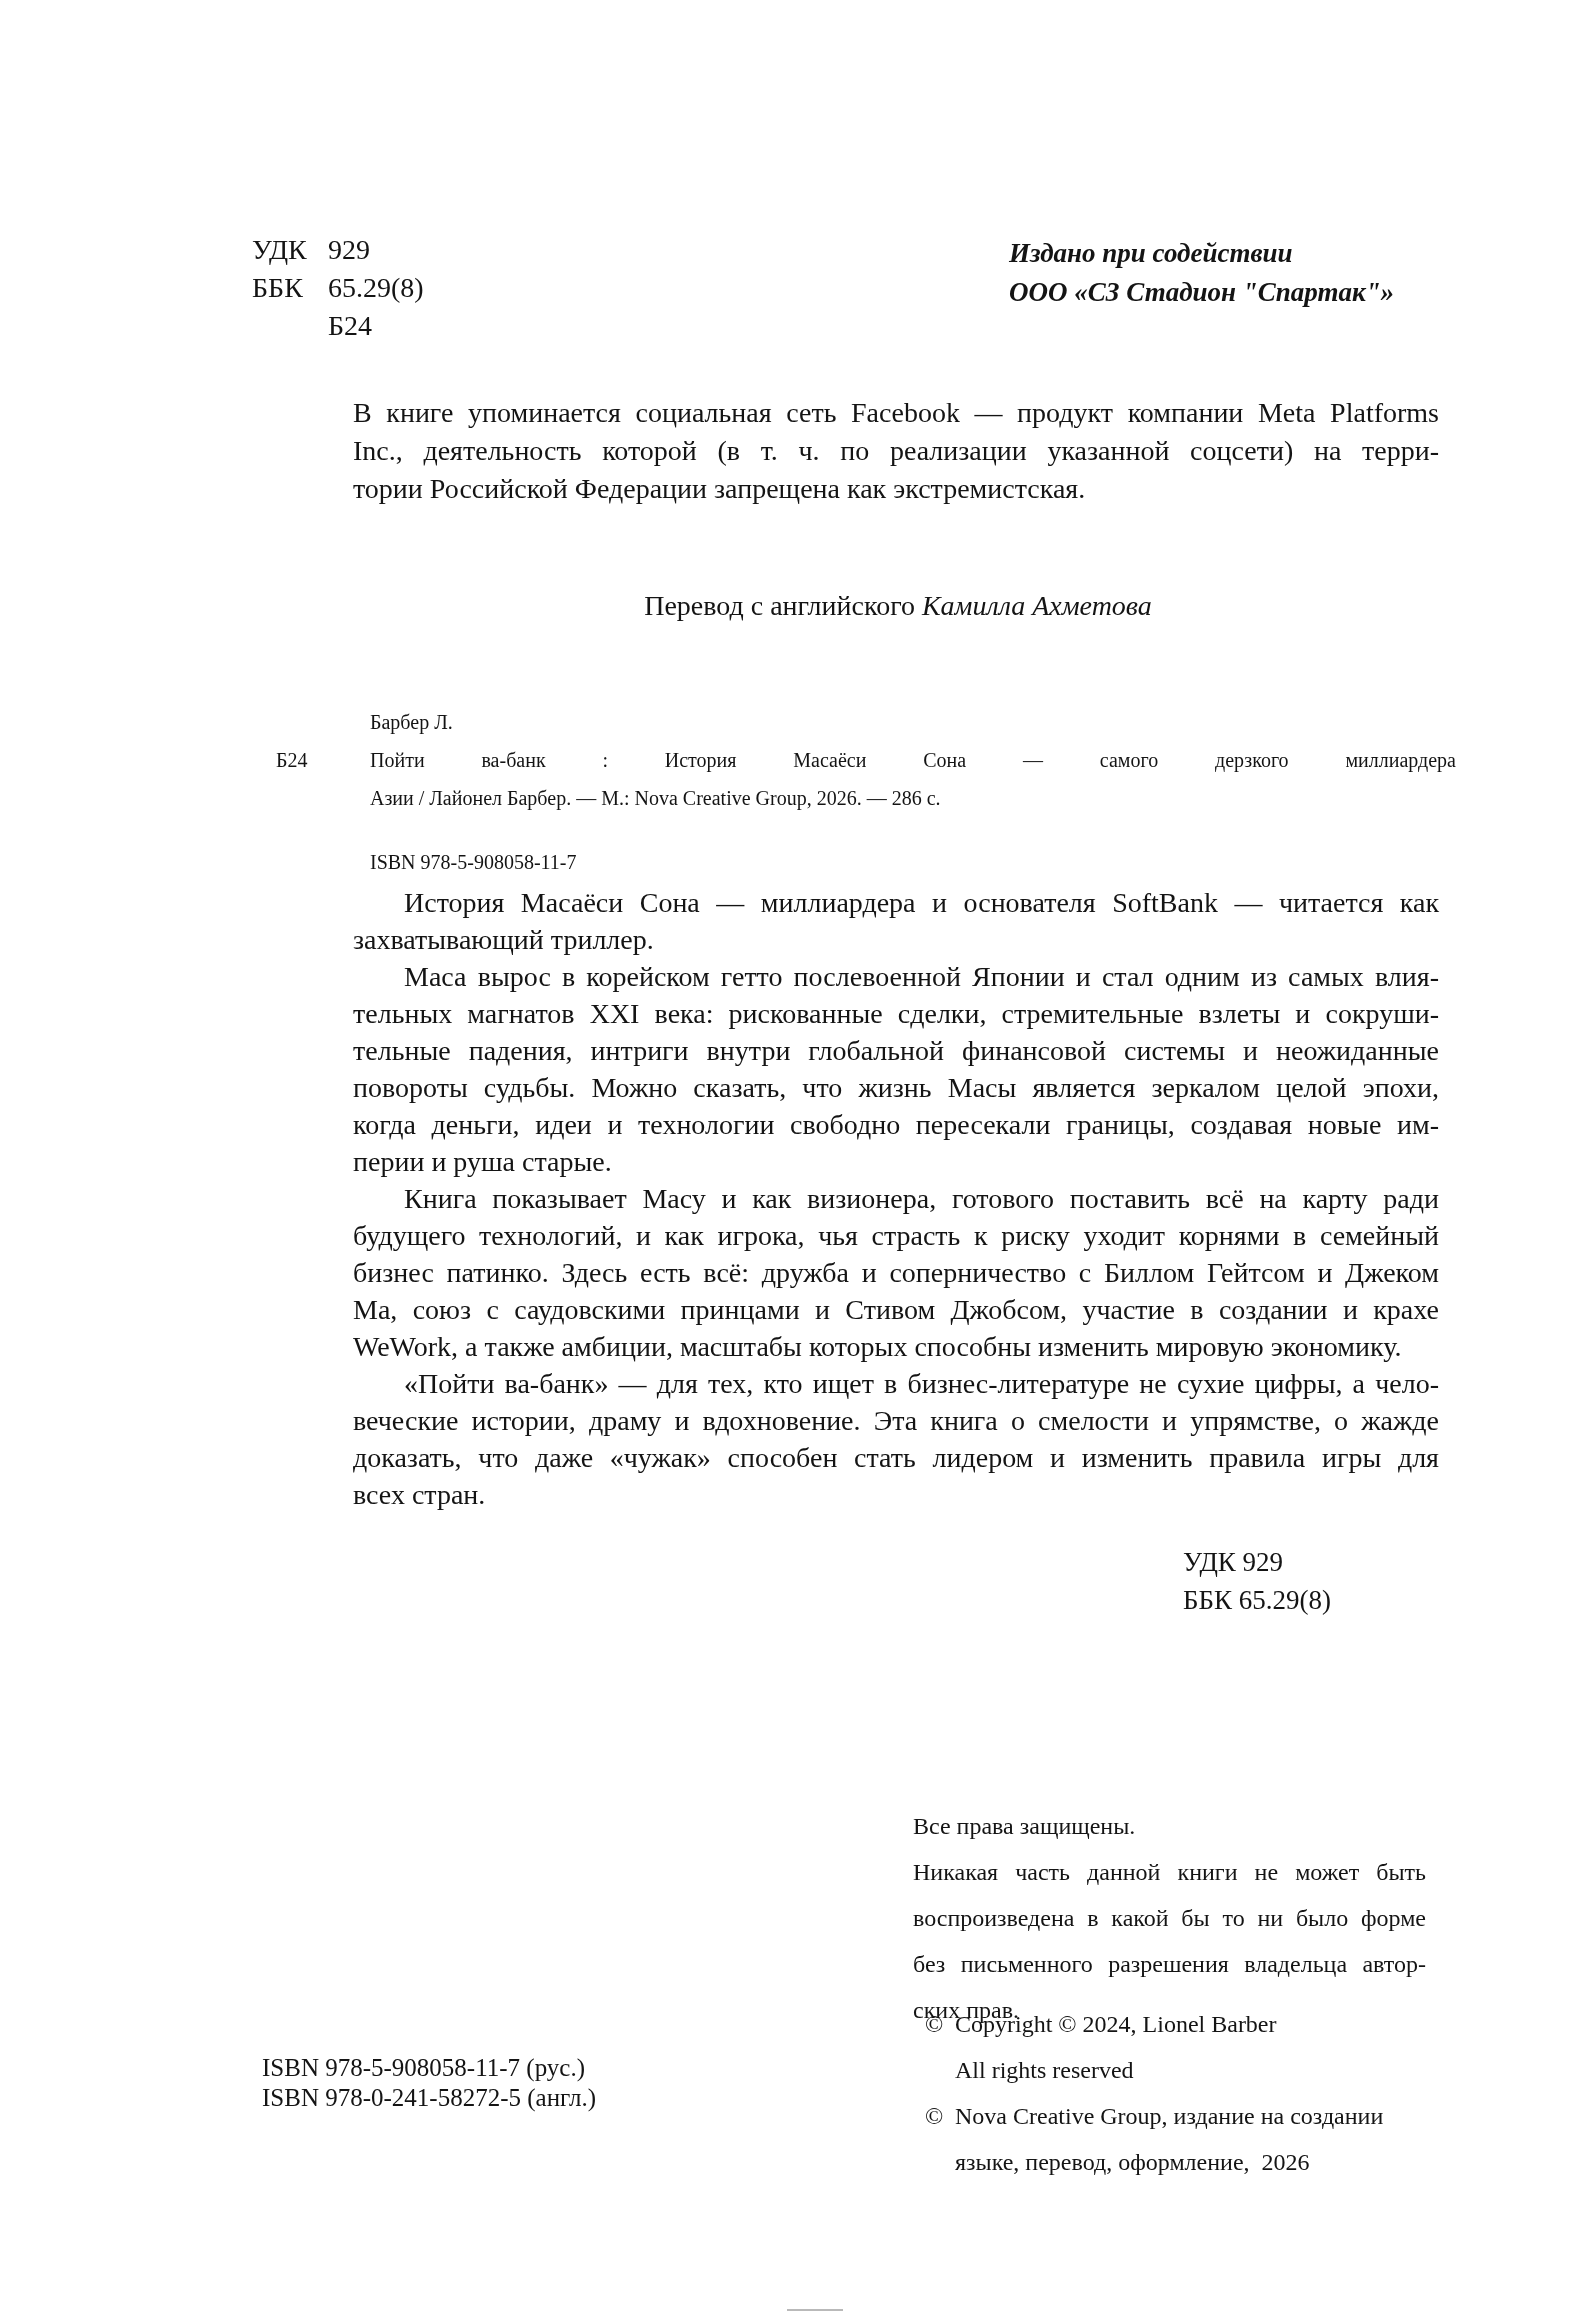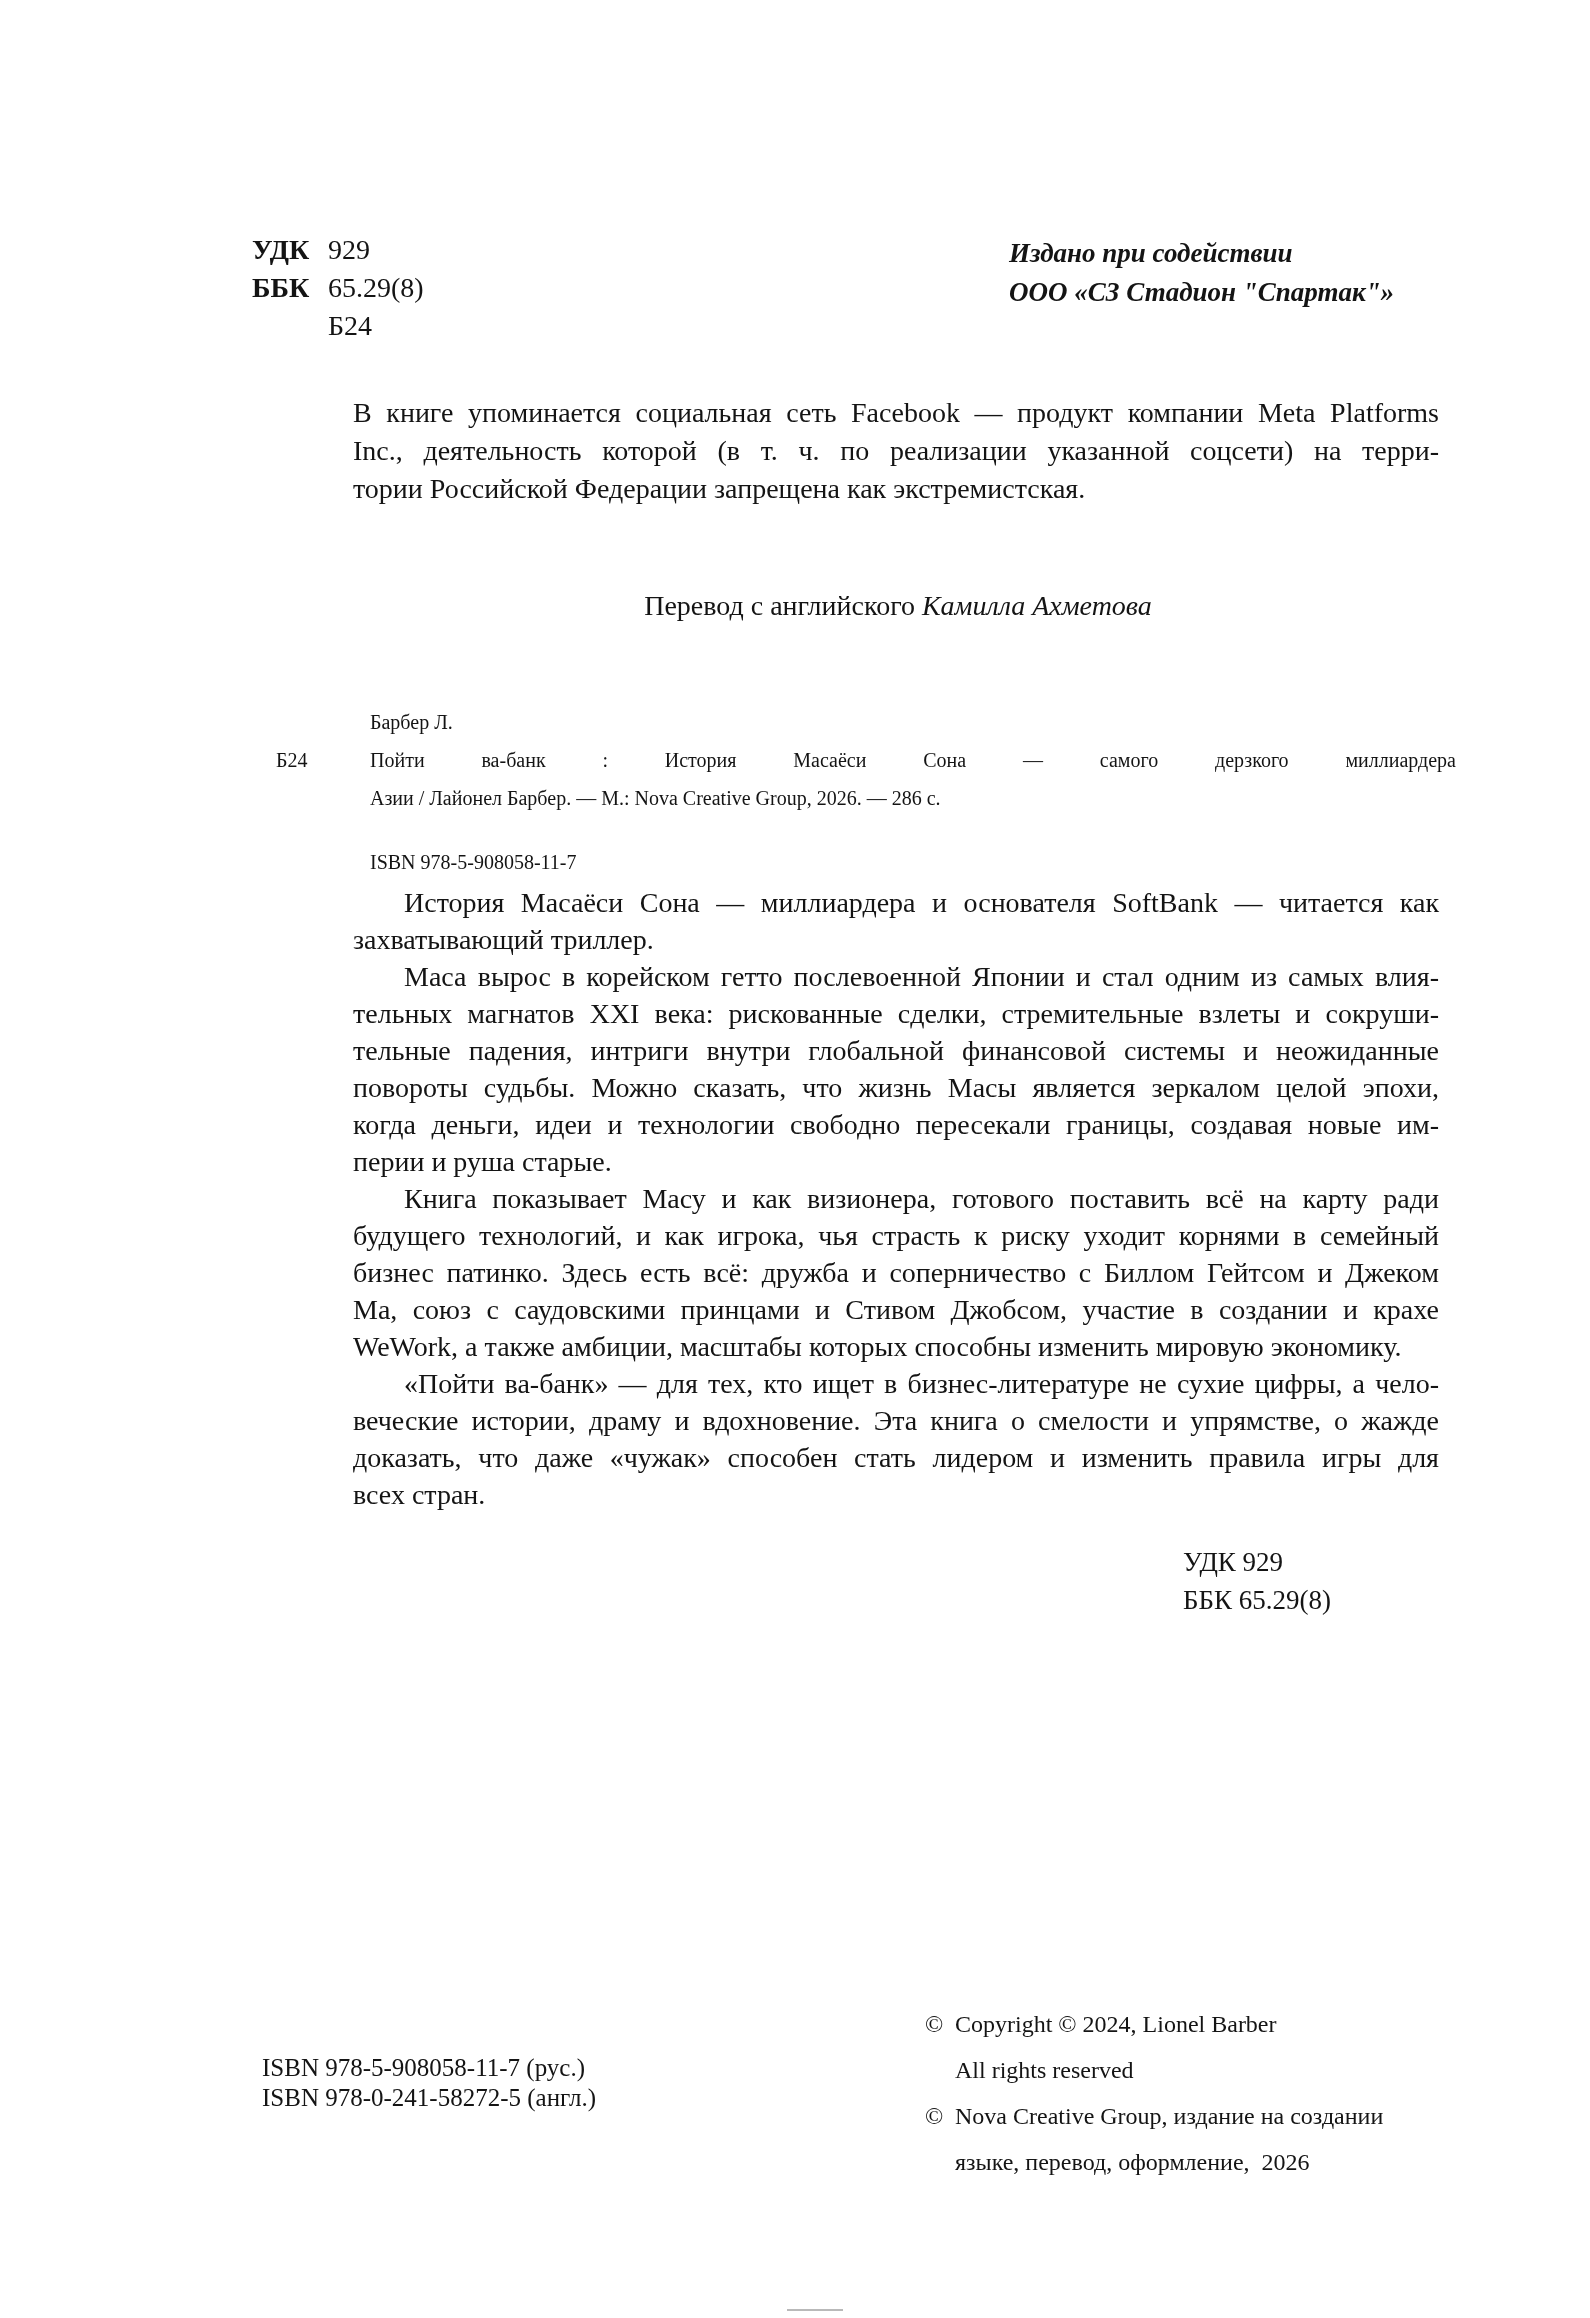--- a/index.html
+++ b/index.html
@@ -13,21 +13,21 @@
   }
   .blk{position:absolute;}
   .italic{font-style:italic;}
   .line{text-align:left;}
   .justify .line{text-align:justify;text-align-last:justify;}
   .justify .line.last{text-align:left;text-align-last:left;}
   .indent-first .line.first{text-indent:51px;}
 
   
   .top-class{left:252px;top:231px;font-size:28px;line-height:38px;}
-  .top-class .lbl{display:inline-block;width:76px;font-weight:bold;}
+  .top-class .lbl{display:inline-block;width:76px;}
 
   
   .pub-note{left:1009px;top:234px;font-size:27px;line-height:39px;font-style:italic;font-weight:bold;}
 
   
   .fb{left:353px;top:394px;width:1086px;font-size:28px;line-height:38px;}
 
   
   .translator{left:353px;top:590px;width:1090px;text-align:center;font-size:28px;}
   .translator span{white-space:pre-wrap;}
@@ -126,20 +126,31 @@
         <div class="line">доказать, что даже «чужак» способен стать лидером и изменить правила игры для</div>
         <div class="line last">всех стран.</div>
       </div>
   </div>
 
   <div class="blk udc-right">
       <div class="line first">УДК 929</div>
       <div class="line last">ББК 65.29(8)</div>
     </div>
 
+  <div class="blk rights">
+    <div>
+        <div class="line first last">Все права защищены.</div>
+      </div>
+    <div class="justify">
+        <div class="line first">Никакая часть данной книги не может быть</div>
+        <div class="line">воспроизведена в какой бы то ни было форме</div>
+        <div class="line">без письменного разрешения владельца автор-</div>
+        <div class="line last">ских прав.</div>
+      </div>
+  </div>
 
   <div class="blk copyright">
       <div class="crow">
         <span class="mark">©</span>
         <span class="ctext">Copyright © 2024, Lionel Barber</span>
       </div>
       <div class="crow">
         <span class="mark"></span>
         <span class="ctext">All rights reserved</span>
       </div>

